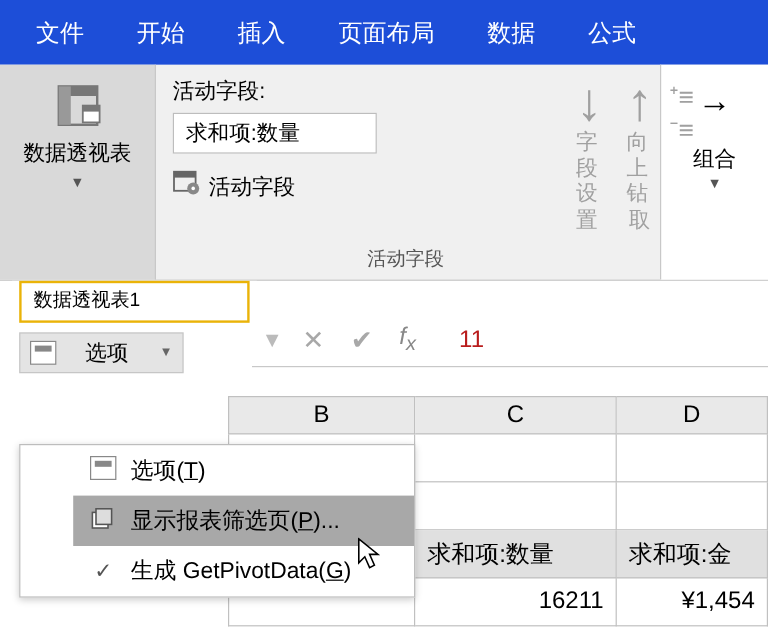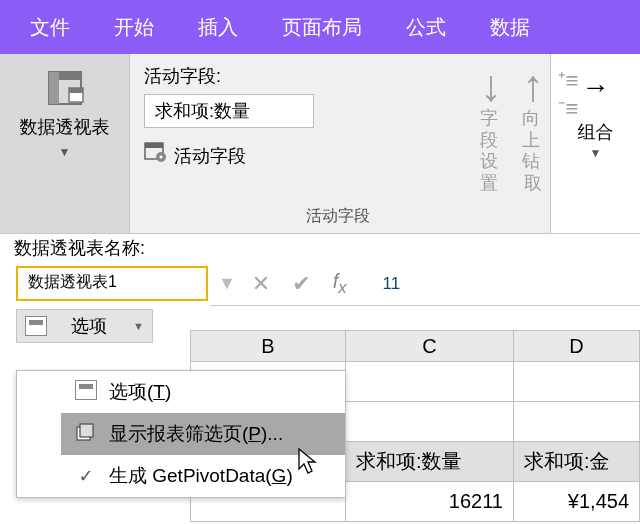--- a/index.html
+++ b/index.html
@@ -1,18 +1,18 @@
 <!DOCTYPE html>
 <html><head>
 <meta charset="utf-8">
 <style>
   * { box-sizing: border-box; margin: 0; padding: 0; }
   body { font-family: "Microsoft YaHei", "Segoe UI", Arial, sans-serif; font-size: 16px; background: #fff; width: 640px; height: 524px; overflow: hidden; position: relative; }
 
-  .ribbon-tabs { background: #8b5cf6; height: 54px; display: flex; align-items: center; padding: 0 8px; gap: 0; }
+  .ribbon-tabs { background: #1d4ed8; height: 54px; display: flex; align-items: center; padding: 0 8px; gap: 0; }
   .ribbon-tab { color: #fff; padding: 14px 22px; font-size: 20px; cursor: pointer; }
 
   .ribbon-body { background: #f0f0f0; min-height: 180px; border-bottom: 1px solid #c8c8c8; display: flex; position: relative; }
 
   .ribbon-group-left { width: 130px; background: #d9d9d9; display: flex; flex-direction: column; align-items: center; justify-content: flex-start; padding: 14px 6px 6px 6px; border-right: 1px solid #c8c8c8; }
   .big-icon { width: 40px; height: 40px; }
   .big-btn-label { font-size: 18px; margin-top: 8px; text-align: left; line-height: 1.25; }
   .big-btn-arrow { margin-top: 6px; font-size: 12px; color:#555; }
 
   .ribbon-group-mid { flex: 1; padding: 10px 10px 6px 14px; position: relative; }
@@ -29,21 +29,21 @@
   .ribbon-group-right { width: 90px; background:#fff; border-left:1px solid #c8c8c8; display:flex; flex-direction:column; align-items:center; padding:14px 6px; }
   .arrow-right { font-size:28px; font-weight:bold; }
   .combine-label { margin-top:20px; font-size:18px; }
   .combine-arrow { margin-top:2px; font-size:12px; color:#555;}
 
   .formula-bar { display:flex; align-items:center; height:44px; border-bottom:1px solid #c8c8c8; background:#fff; padding:0 8px; gap:10px; position:relative; }
   .fb-btn { color:#a8a8a8; font-size:22px; padding:0 6px; }
   .fb-x { }
   .fb-check { }
   .fb-fx { font-style: italic; font-size:20px; color:#888; }
-  .fb-value { font-size:17px; margin-left:20px; color:#0c4a6e; }
+  .fb-value { font-size:20px; margin-left:20px; color:#b91c1c; }
 
   .left-panel { position:absolute; top:234px; left:10px; width:204px; background:#fff; }
   .panel-label { font-size:18px; padding:2px 4px 6px 4px; }
   .panel-input { border:2px solid #eab308; background:#fff; padding:4px 10px 6px 10px; margin:0 6px; font-size:16px; }
   .options-btn { display:flex; align-items:center; gap:24px; background:#e4e4e4; border:1px solid #c6c6c6; margin:8px 6px 4px 6px; padding:4px 8px; font-size:18px; width:fit-content; }
   .options-btn .caret { font-size:11px; color:#666; margin-left:2px;}
 
   .dropdown { position:absolute; top:370px; left:16px; width:330px; background:#fff; border:1px solid #bdbdbd; box-shadow:0 2px 6px rgba(0,0,0,0.2);padding-left:44px; }
   .dropdown-item { display:flex; align-items:center; gap:12px; padding:8px 14px; font-size:19px; cursor:pointer; }
   .dropdown-item.highlight { background:#a8a8a8; color:#000; }
@@ -70,22 +70,22 @@
   .mini-icon::after { content:""; position:absolute; top:3px; left:3px; right:3px; height:5px; background:#888; }
 </style>
 </head>
 <body>
 
 <div class="ribbon-tabs">
   <div class="ribbon-tab">文件</div>
   <div class="ribbon-tab">开始</div>
   <div class="ribbon-tab">插入</div>
   <div class="ribbon-tab">页面布局</div>
+  <div class="ribbon-tab">数据</div>
   <div class="ribbon-tab">公式</div>
-  <div class="ribbon-tab">数据</div>
 </div>
 
 <div class="ribbon-body">
   <div class="ribbon-group-left">
     <span class="big-icon">
       <svg viewBox="0 0 40 40">
           <rect x="4" y="4" width="32" height="32" fill="none" stroke="#777" stroke-width="2"></rect>
           <rect x="4" y="4" width="32" height="8" fill="#777"></rect>
           <rect x="4" y="4" width="10" height="32" fill="#999"></rect>
           <rect x="24" y="20" width="14" height="14" fill="#fff" stroke="#777" stroke-width="1.5"></rect>
@@ -131,21 +131,20 @@
   </div>
 
   <div class="ribbon-group-right">
     <span class="arrow-right">→</span>
     <span class="combine-label">组合</span>
     <span class="combine-arrow">▼</span>
   </div>
 </div>
 
 <div class="left-panel">
-  <div class="panel-label">数据透视表名称:</div>
   <div class="panel-input">数据透视表1</div>
   <div class="options-btn">
     <span class="mini-icon"></span>
     <span>选项</span>
     <span class="caret">▼</span>
   </div>
 </div>
 
 <div class="formula-bar" style="position:absolute; top:262px; left:210px; right:0;">
   <span style="color:#bbb;font-size:18px;">▼</span>

